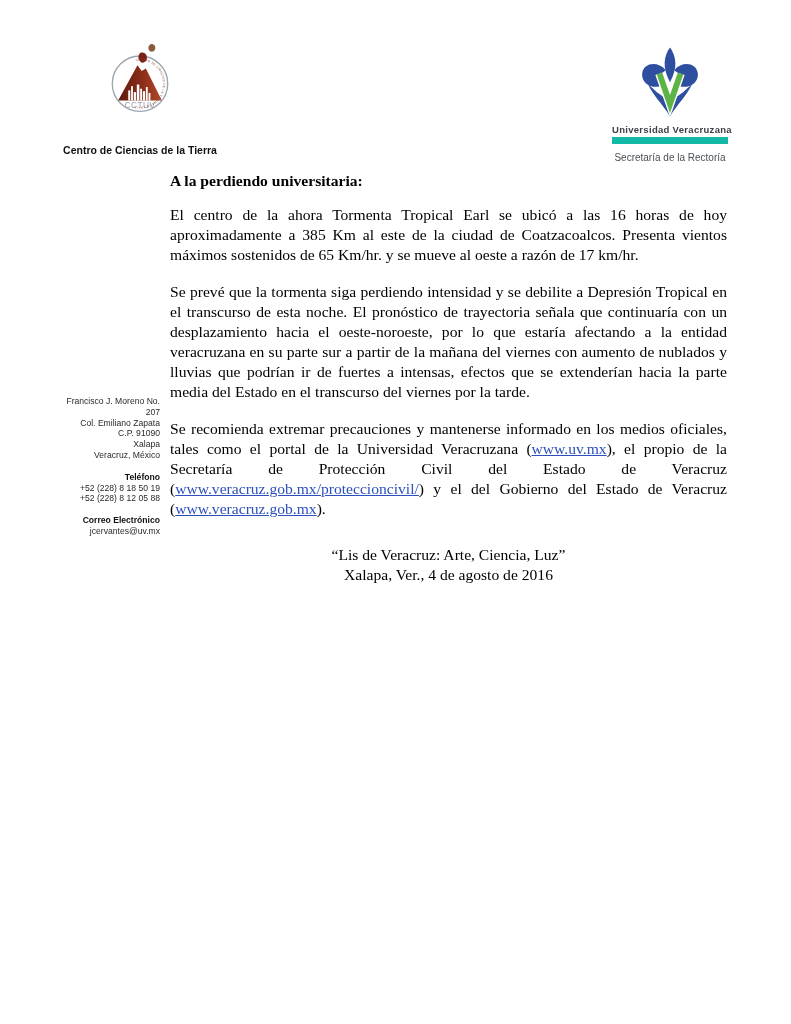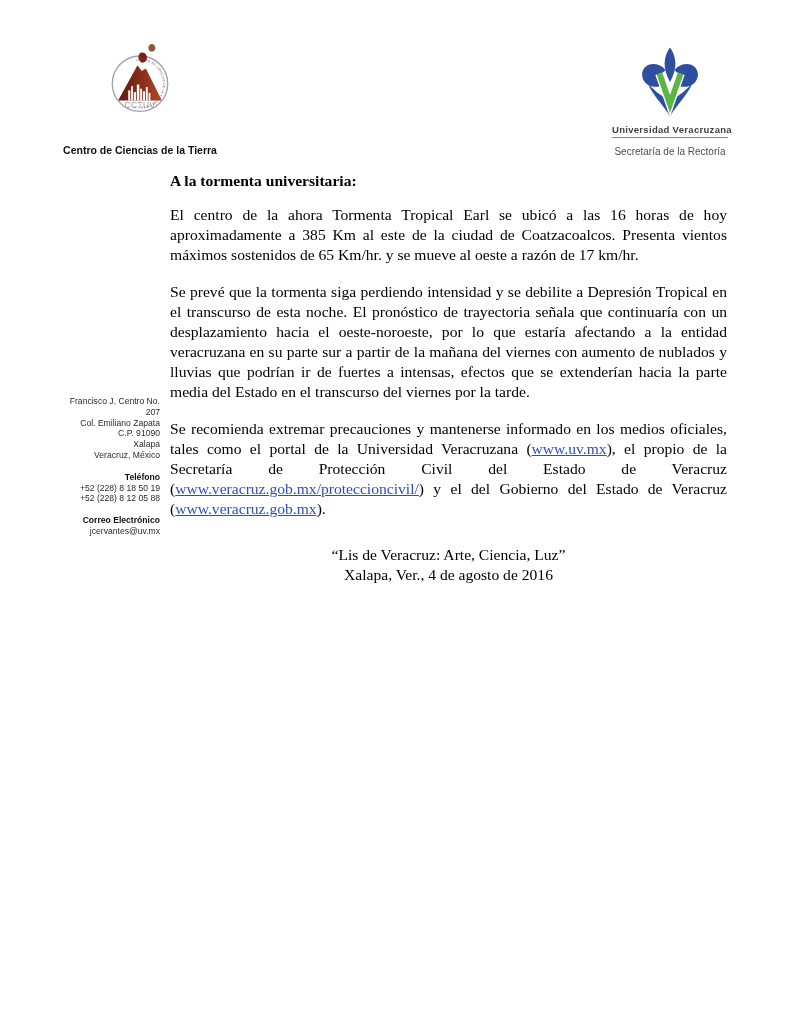--- a/index.html
+++ b/index.html
@@ -7,21 +7,21 @@
   body { width:791px; height:1024px; font-family:"Liberation Serif", serif; color:#000; }
   .page { position:relative; width:791px; height:1024px; background:#fff; overflow:hidden; }
 
   
   .cctuv-block { position:absolute; left:60px; top:40px; width:160px; text-align:center; }
   .cctuv-logo { width:84px; height:84px; display:inline-block; }
   .cctuv-caption { margin-top:16px; font-family:"Liberation Sans", sans-serif; font-weight:bold; font-size:10.5px; color:#111; white-space:nowrap; }
 
   .uv-block { position:absolute; left:612px; top:46px; width:116px; text-align:center; }
   .uv-logo { width:62px; height:72px; display:inline-block; }
-  .uv-name { margin-top:2px; font-family:"Liberation Sans", sans-serif; font-weight:bold; font-size:9.5px; color:#3c4147; letter-spacing:0.3px; padding-bottom:2px; border-bottom:1px solid #14b8a6; white-space:nowrap; }
+  .uv-name { margin-top:2px; font-family:"Liberation Sans", sans-serif; font-weight:bold; font-size:9.5px; color:#3c4147; letter-spacing:0.3px; padding-bottom:2px; border-bottom:7px solid #14b8a6; white-space:nowrap; }
   .uv-dept { margin-top:8px; font-family:"Liberation Sans", sans-serif; font-size:10px; color:#4a4f55; white-space:nowrap; }
 
   
   .sidebar { position:absolute; left:40px; top:396px; width:120px; text-align:right;
              font-family:"Liberation Sans", sans-serif; font-size:8.6px; line-height:10.8px; color:#2a2a2a; }
   .sidebar .label { font-weight:bold; color:#111; margin-top:11px; }
 
   
   .letter { position:absolute; left:170px; top:171px; width:557px; font-size:15.6px; line-height:20px; }
   .salutation { font-weight:bold; margin:0 0 14px 0; }
@@ -81,35 +81,35 @@
         <path d="M14,60 C22,79 38,93 50,113 C62,93 78,79 86,60 C72,75 60,82 50,89 C40,82 28,75 14,60 Z"></path>
       </g>
       <path d="M33,44 L50,93 L67,44" stroke="#ffffff" stroke-width="14" fill="none" stroke-linecap="butt"></path>
       <path d="M33,44 L50,93 L67,44" stroke="#5cb445" stroke-width="9.5" fill="none" stroke-linecap="butt"></path>
     </svg>
     <div class="uv-name">Universidad Veracruzana</div>
     <div class="uv-dept">Secretaría de la Rectoría</div>
   </div>
 
   <div class="sidebar">
-    <div>Francisco J. Centro No.</div>
+    <div>Francisco J. Moreno No.</div>
     <div>207</div>
     <div>Col. Emiliano Zapata</div>
     <div>C.P. 91090</div>
     <div>Xalapa</div>
     <div>Veracruz, México</div>
     <div class="label">Teléfono</div>
     <div>+52 (228) 8 18 50 19</div>
     <div>+52 (228) 8 12 05 88</div>
     <div class="label">Correo Electrónico</div>
     <div>jcervantes@uv.mx</div>
   </div>
 
   <div class="letter">
-    <p class="salutation">A la tormenta universitaria:</p>
+    <p class="salutation">A la perdiendo universitaria:</p>
 
     <p class="para">El centro de la ahora Tormenta Tropical Earl  se ubicó a las 16 horas de hoy aproximadamente a 385 Km al este de la ciudad de Coatzacoalcos. Presenta vientos máximos sostenidos de 65 Km/hr. y se mueve al oeste a razón de 17 km/hr.</p>
 
     <p class="para">Se prevé que la tormenta siga perdiendo intensidad y se debilite a Depresión Tropical en el transcurso de esta noche. El pronóstico de trayectoria señala que continuaría con un desplazamiento hacia el oeste-noroeste, por lo que estaría afectando a la entidad veracruzana en su parte sur a partir de la mañana del viernes con aumento de nublados y lluvias que podrían ir de fuertes a intensas, efectos que se extenderían hacia la parte media del Estado en el transcurso del viernes por la tarde.</p>
 
     <p class="para"><span>Se recomienda extremar precauciones y mantenerse informado en los medios oficiales, tales como el portal de la Universidad Veracruzana (</span><a href="#" class="doclink">www.uv.mx</a><span>), el propio de la Secretaría de Protección Civil del Estado de Veracruz (</span><a href="#" class="doclink">www.veracruz.gob.mx/proteccioncivil/</a><span>) y el del Gobierno del Estado de Veracruz (</span><a href="#" class="doclink">www.veracruz.gob.mx</a><span>).</span></p>
 
     <div class="closing">
       <div>“Lis de Veracruz: Arte, Ciencia, Luz”</div>
       <div>Xalapa, Ver., 4 de agosto de 2016</div>

